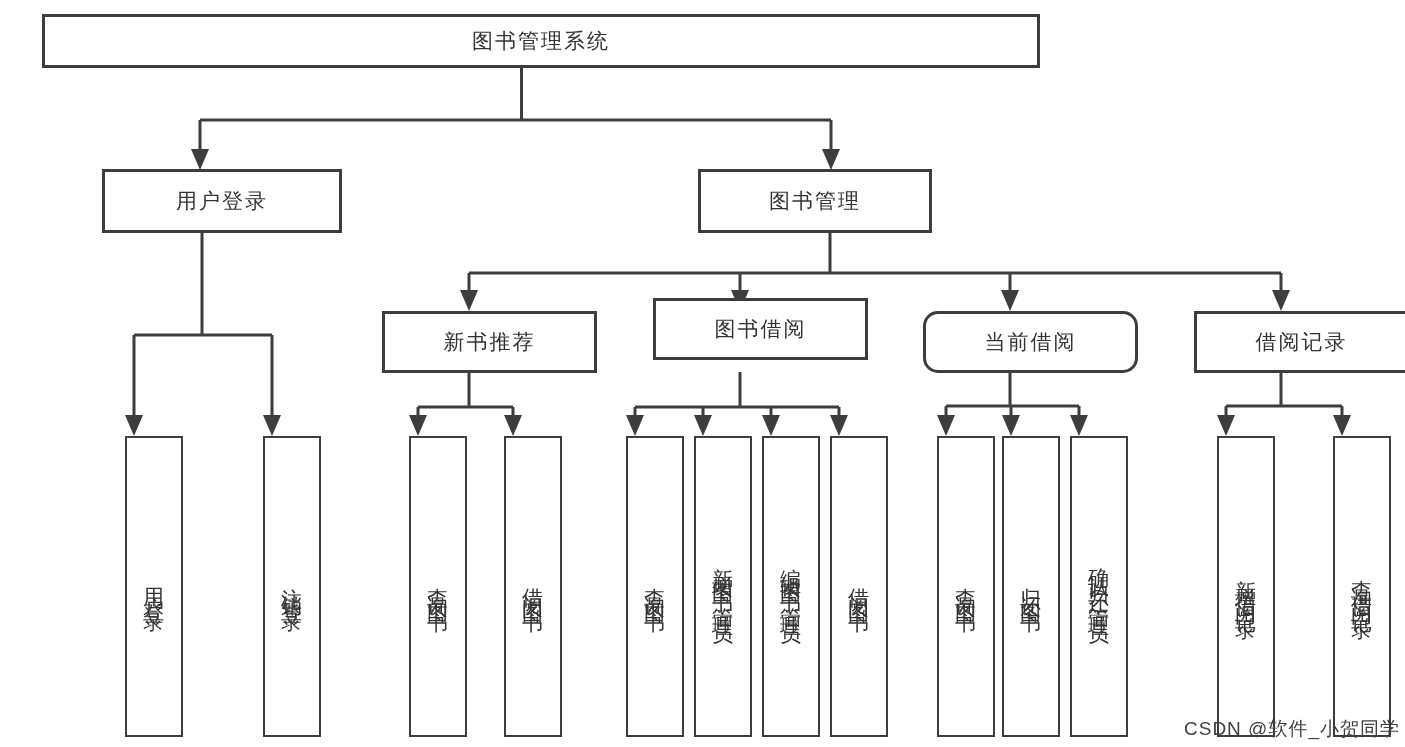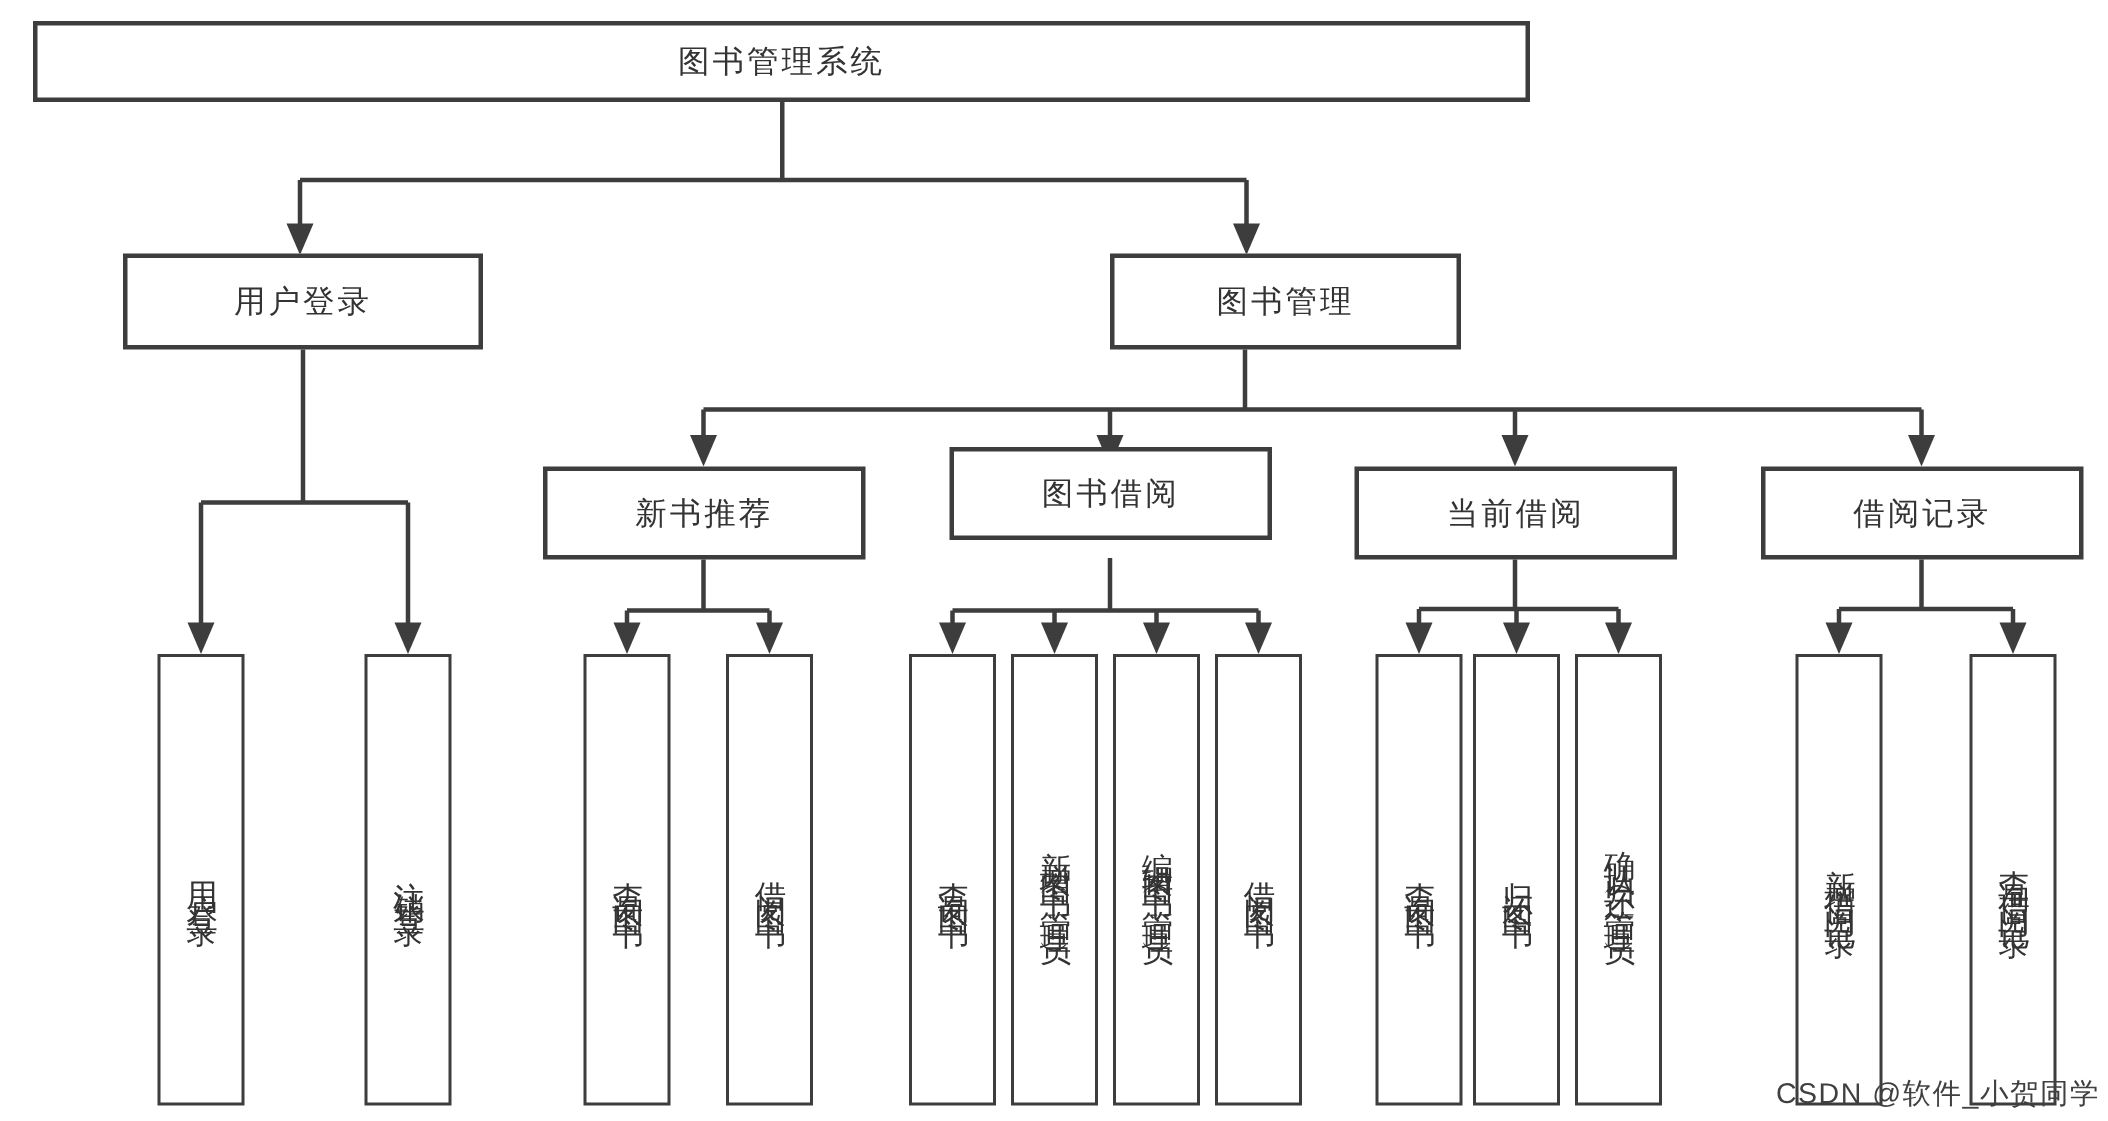--- a/index.html
+++ b/index.html
@@ -21,39 +21,40 @@
     position: absolute;
     box-sizing: border-box;
     background: #ffffff;
     border: 3px solid #3d3d3d;
     display: flex;
     align-items: center;
     justify-content: center;
     font-size: 21px;
     letter-spacing: 2px;
     z-index: 2;
+    margin-left: 20px;
   }
   .leaf {
     border-width: 2px;
   }
   .leaf .vtext {
     writing-mode: vertical-rl;
     text-orientation: mixed;
     font-size: 21px;
     line-height: 1.2;
     letter-spacing: 8px;
     white-space: nowrap;
   }
   
   .n-root   { left: 22px;   top: 14px;  width: 998px; height: 54px; }
   .n-login  { left: 82px;   top: 169px; width: 240px; height: 64px; }
-  .n-mgmt   { left: 740px;  top: 169px; width: 234px; height: 64px; }
+  .n-mgmt   { left: 678px;  top: 169px; width: 234px; height: 64px; }
   .n-l3-0   { left: 362px;  top: 311px; width: 215px; height: 62px; text-align: right; }
   .n-l3-1   { left: 633px;  top: 298px; width: 215px; height: 62px; }
-  .n-l3-2   { left: 903px;  top: 311px; width: 215px; height: 62px; }
+  .n-l3-2   { left: 903px;  top: 311px; width: 215px; height: 62px; border-radius: 15px; }
   .n-l3-3   { left: 1174px; top: 311px; width: 215px; height: 62px; }
   .lf-0  { left: 105px;  top: 436px; width: 58px; height: 301px; }
   .lf-1  { left: 243px;  top: 436px; width: 58px; height: 301px; }
   .lf-2  { left: 389px;  top: 436px; width: 58px; height: 301px; }
   .lf-3  { left: 484px;  top: 436px; width: 58px; height: 301px; }
   .lf-4  { left: 606px;  top: 436px; width: 58px; height: 301px; }
   .lf-5  { left: 674px;  top: 436px; width: 58px; height: 301px; }
   .lf-6  { left: 742px;  top: 436px; width: 58px; height: 301px; }
   .lf-7  { left: 810px;  top: 436px; width: 58px; height: 301px; }
   .lf-8  { left: 917px;  top: 436px; width: 58px; height: 301px; }

